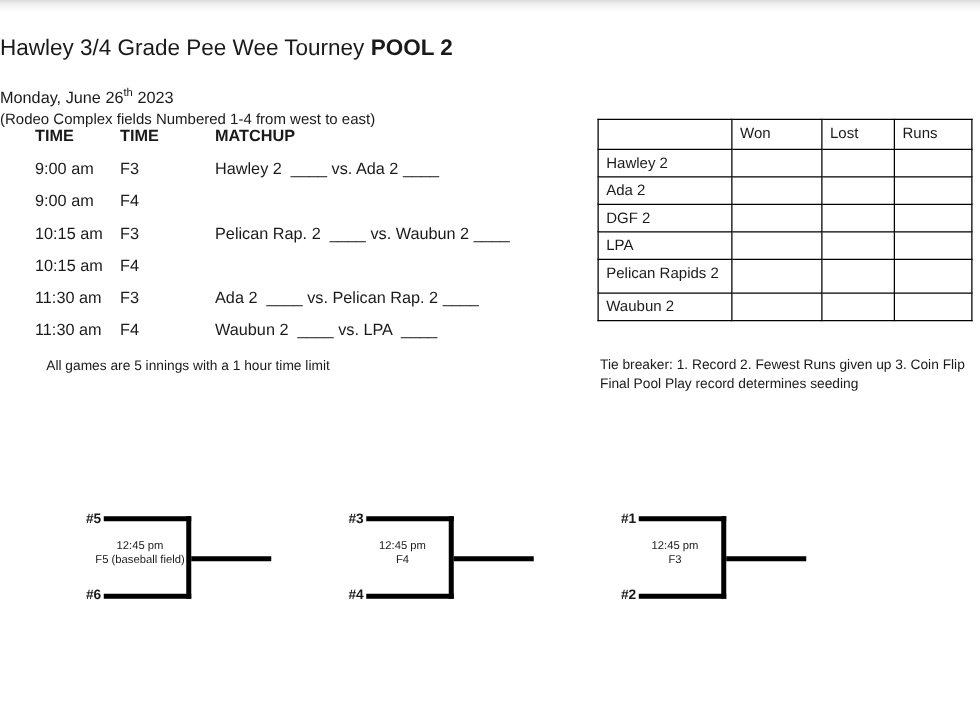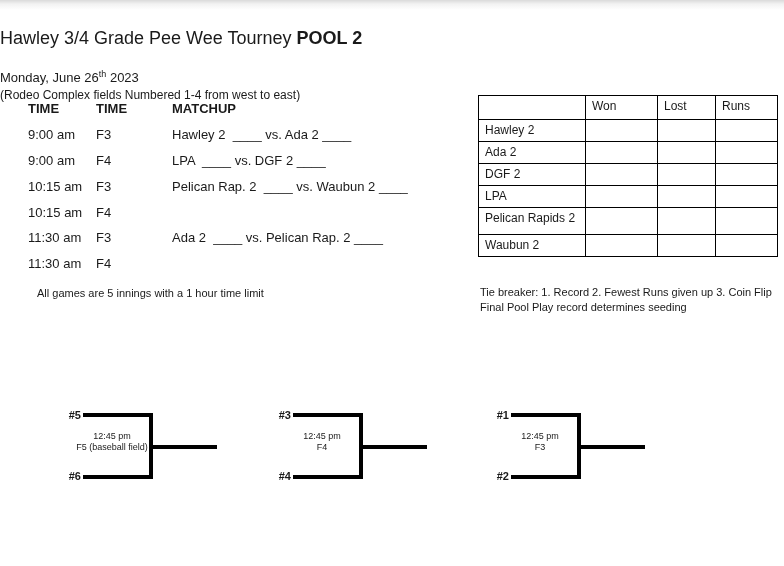--- a/index.html
+++ b/index.html
@@ -89,39 +89,39 @@
   </div>
 
   <div class="sched-row" style="top:127px">
     <span class="col-time">9:00 am</span>
     <span class="col-field">F3</span>
     <span class="col-matchup">Hawley 2  ____ vs. Ada 2 ____</span>
   </div>
   <div class="sched-row" style="top:153px">
     <span class="col-time">9:00 am</span>
     <span class="col-field">F4</span>
-    <span class="col-matchup">LPA  ____ vs. DGF 2 ____</span>
   </div>
   <div class="sched-row" style="top:179px">
     <span class="col-time">10:15 am</span>
     <span class="col-field">F3</span>
     <span class="col-matchup">Pelican Rap. 2  ____ vs. Waubun 2 ____</span>
   </div>
   <div class="sched-row" style="top:205px">
     <span class="col-time">10:15 am</span>
     <span class="col-field">F4</span>
   </div>
   <div class="sched-row" style="top:230px">
     <span class="col-time">11:30 am</span>
     <span class="col-field">F3</span>
     <span class="col-matchup">Ada 2  ____ vs. Pelican Rap. 2 ____</span>
   </div>
   <div class="sched-row" style="top:256px">
     <span class="col-time">11:30 am</span>
     <span class="col-field">F4</span>
+    <span class="col-matchup">Waubun 2  ____ vs. LPA  ____</span>
   </div>
 
   <div class="sched-note">All games are 5 innings with a 1 hour time limit</div>
 
   <table class="standings">
     <colgroup>
         <col style="width:107px">
         <col style="width:72px">
         <col style="width:58px">
         <col style="width:62px">

